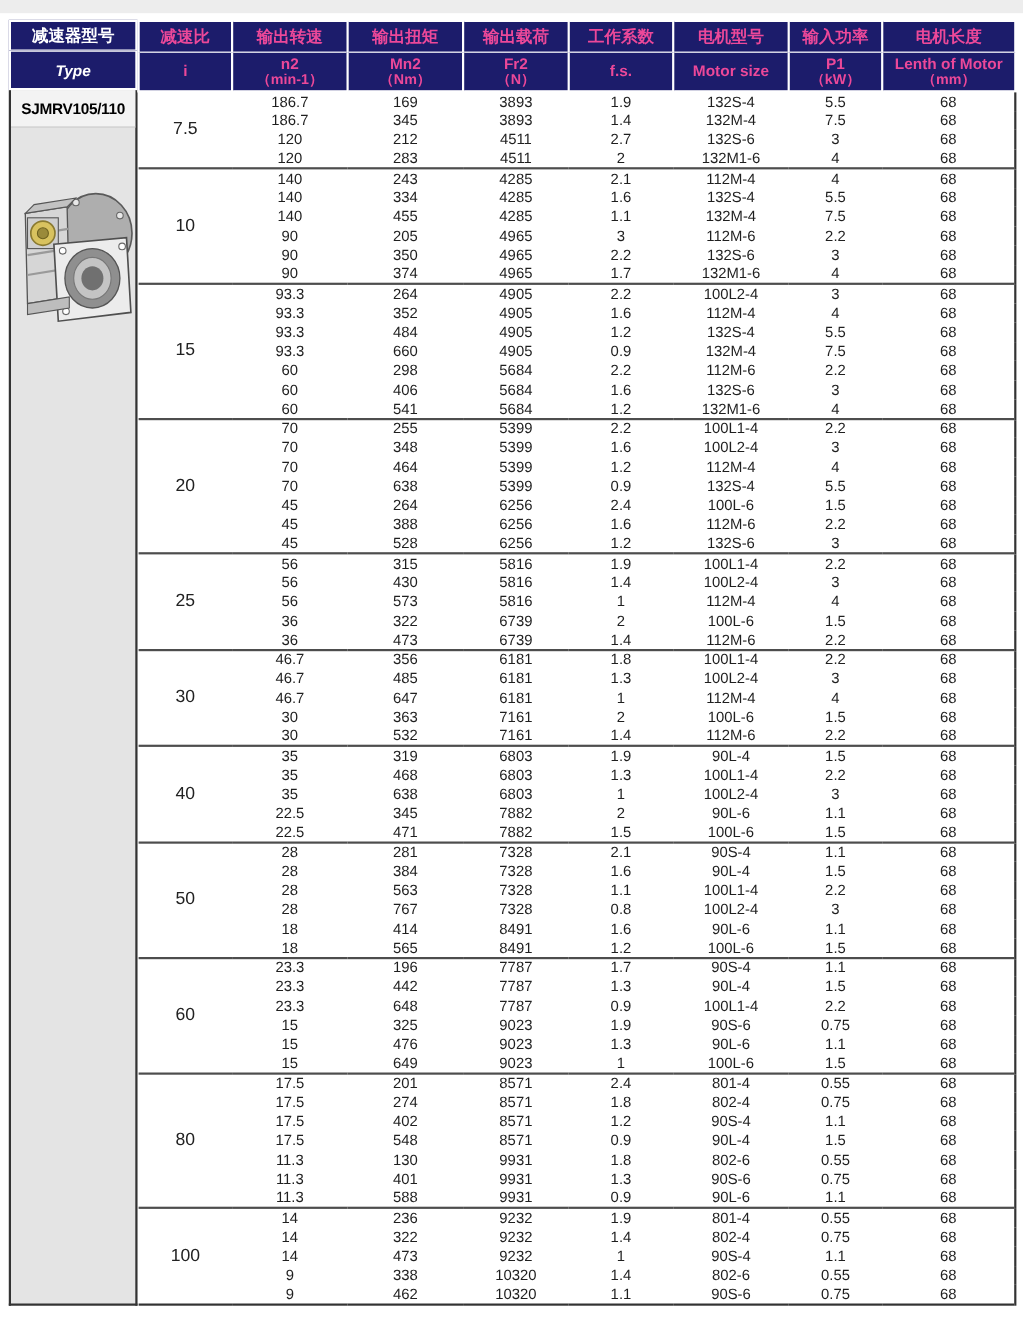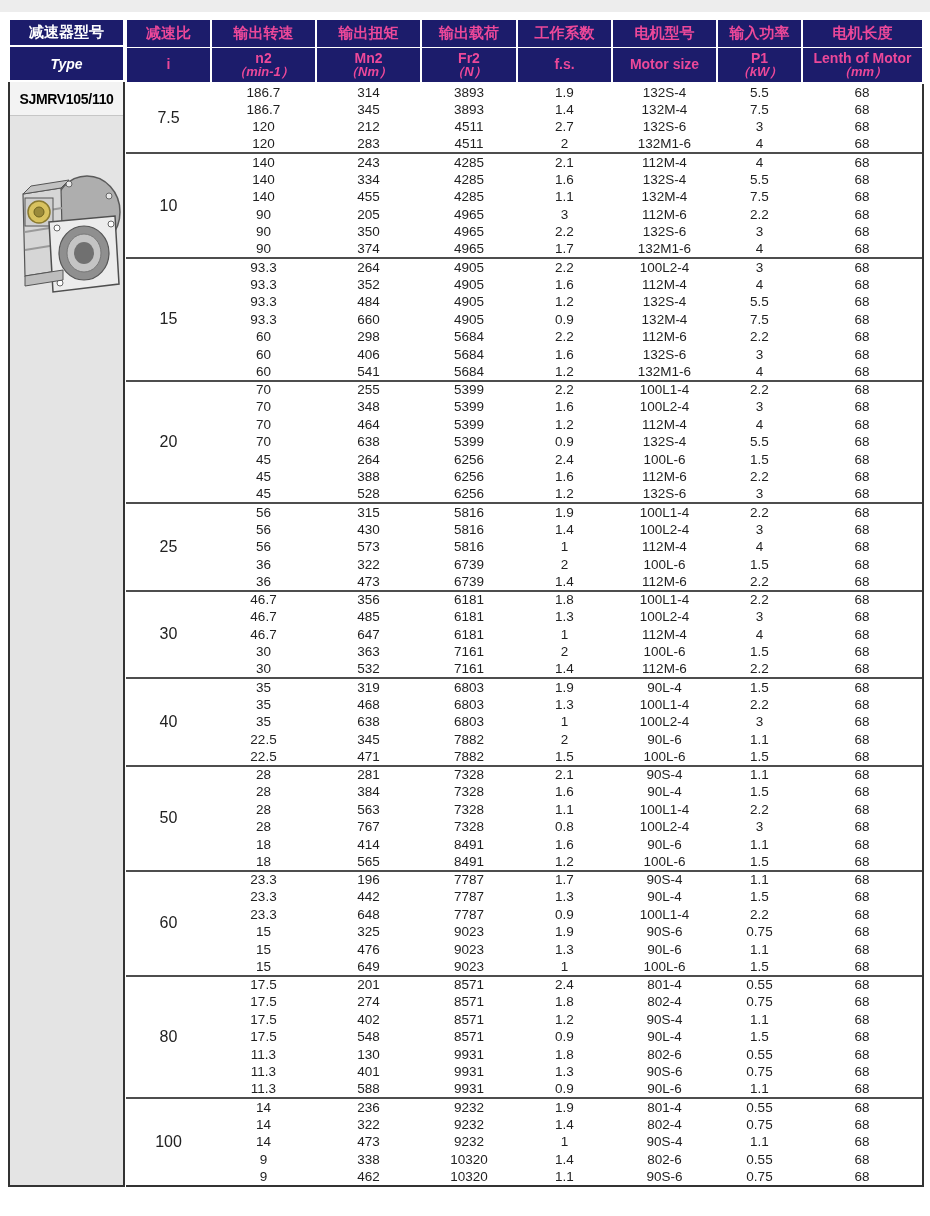--- a/index.html
+++ b/index.html
@@ -35,21 +35,21 @@
   
   table { border-collapse:collapse; table-layout:fixed; width:797px; border-bottom:2px solid #333; }
   thead th {
     background:#1c1c6b; color:#ec4899; font-weight:bold; text-align:center;
     border:2px solid #fff; padding:0;
   }
   tr.zh-row th { height:28px; font-size:15px; border-bottom-width:1px; }
   tr.en-row th { height:36px; font-size:14px; border-top-width:1px; }
   .en-wrap { display:flex; flex-direction:column; justify-content:center; height:32px; line-height:1.05; }
   .en-wrap div:empty { display:none; }
-  .en-wrap .sub2 { font-size:13px;font-style:italic; }
+  .en-wrap .sub2 { font-size:13px; }
 
   tbody td {
     height:17.5px; padding:0; text-align:center; vertical-align:middle;
     font-size:13.5px; line-height:1; color:#1f1f1f; background:#fff;
   }
   tbody td:last-child { border-right:2px solid #333; }
   tbody tr.group-start td { border-top:2px solid #4d4d4d; }
   tbody tr:first-child td { border-top:2px solid #333; }
   td.ratio { font-size:16px; color:#222; }
 </style>
@@ -162,21 +162,21 @@
               <div>Lenth of Motor</div>
               <div class="sub2">（mm）</div>
             </div>
         </th>
       </tr>
     </thead>
     <tbody id="tbody">
         <tr class="group-start">
           <td rowspan="4" class="ratio">7.5</td>
           <td>186.7</td>
-          <td>314</td>
+          <td>169</td>
           <td>3893</td>
           <td>1.9</td>
           <td>132S-4</td>
           <td>5.5</td>
           <td>68</td>
         </tr>
         <tr>
           <td>186.7</td>
           <td>345</td>
           <td>3893</td>

